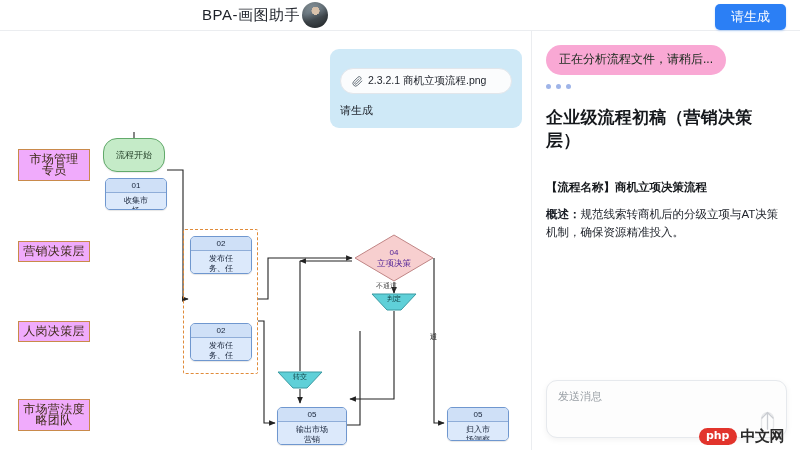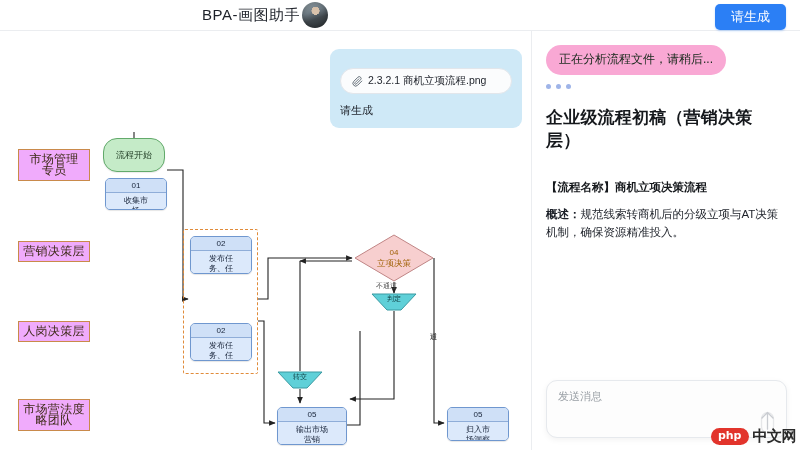--- a/index.html
+++ b/index.html
@@ -72,21 +72,21 @@
   .start-node {
     position: absolute; background: #c5ebc8; border: 1px solid #62aa6b;
     border-radius: 14px; color: #1d3a21; font-size: 9px;
     display: flex; align-items: center; justify-content: center;
     box-shadow: 0 1px 1px rgba(0,0,0,.08);
   }
 
   .diamond-wrap { position: absolute; }
   .diamond-wrap .dtext {
     position: absolute; inset: 0; display: flex; flex-direction: column;
-    align-items: center; justify-content: center; color: #a16207;
+    align-items: center; justify-content: center; color: #4c1d95;
     pointer-events: none;
   }
   .diamond-wrap .dnum { font-size: 8px; line-height: 10px; }
   .diamond-wrap .dlab { font-size: 8.5px; line-height: 11px; }
 
   .trap { position: absolute; }
   .trap .ttext {
     position: absolute; inset: 0; display: flex; align-items: center;
     justify-content: center; font-size: 7px; color: #0f3b40;
     padding-bottom: 6px;
@@ -150,21 +150,21 @@
     color: #1d2129; font-family: inherit;
   }
   .composer-input::placeholder { color: #9aa0a6; }
   .send-icon {
     position: absolute; right: 9px; bottom: 6px; width: 19px; height: 24px;
     color: #c9ccd1;
   }
 
   
   .watermark {
-    position: absolute; right: 4px; bottom: 4px;
+    position: absolute; right: 16px; bottom: 4px;
     display: flex; align-items: center; gap: 4px; z-index: 30;
   }
   .wm-badge {
     background: #e2342c; color: #fff; font-size: 11px; font-weight: bold;
     border-radius: 9px; padding: 1px 7px 2px 7px; line-height: 14px;
     font-family: "DejaVu Sans", sans-serif;
   }
   .wm-text { font-size: 15px; color: #2a2a2a; font-weight: bold; letter-spacing: -.5px; }
 </style>
 </head>

